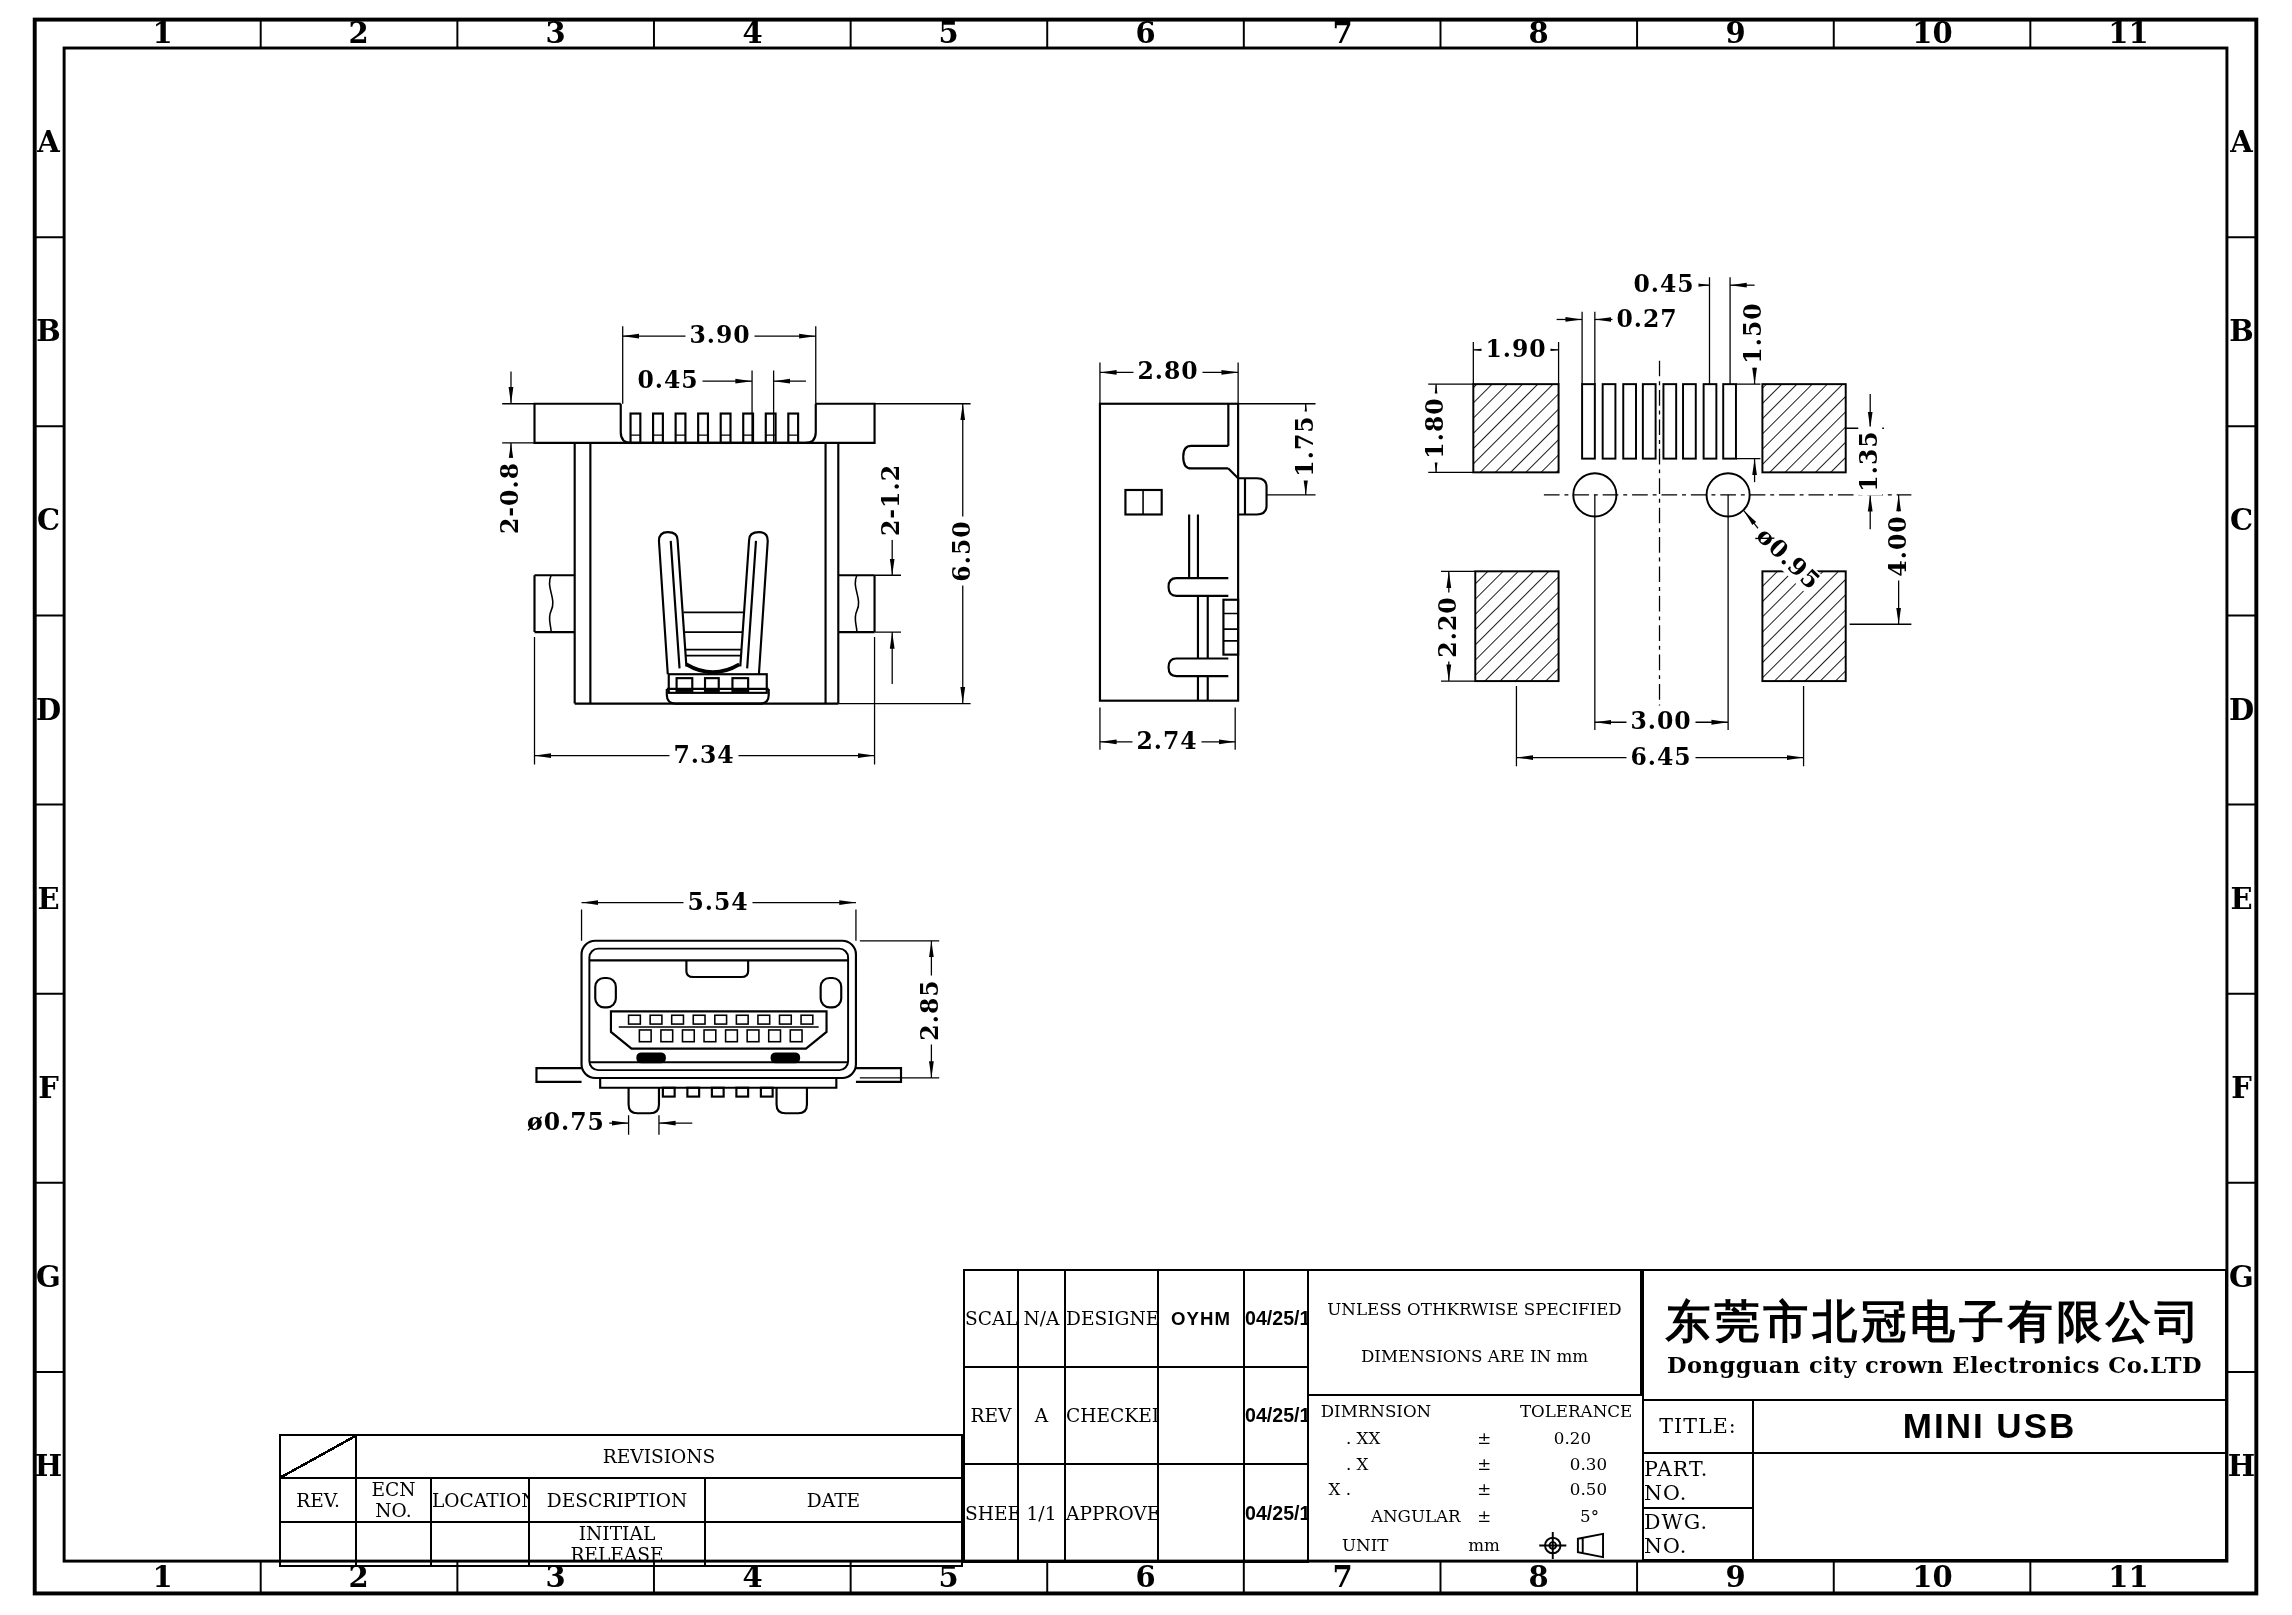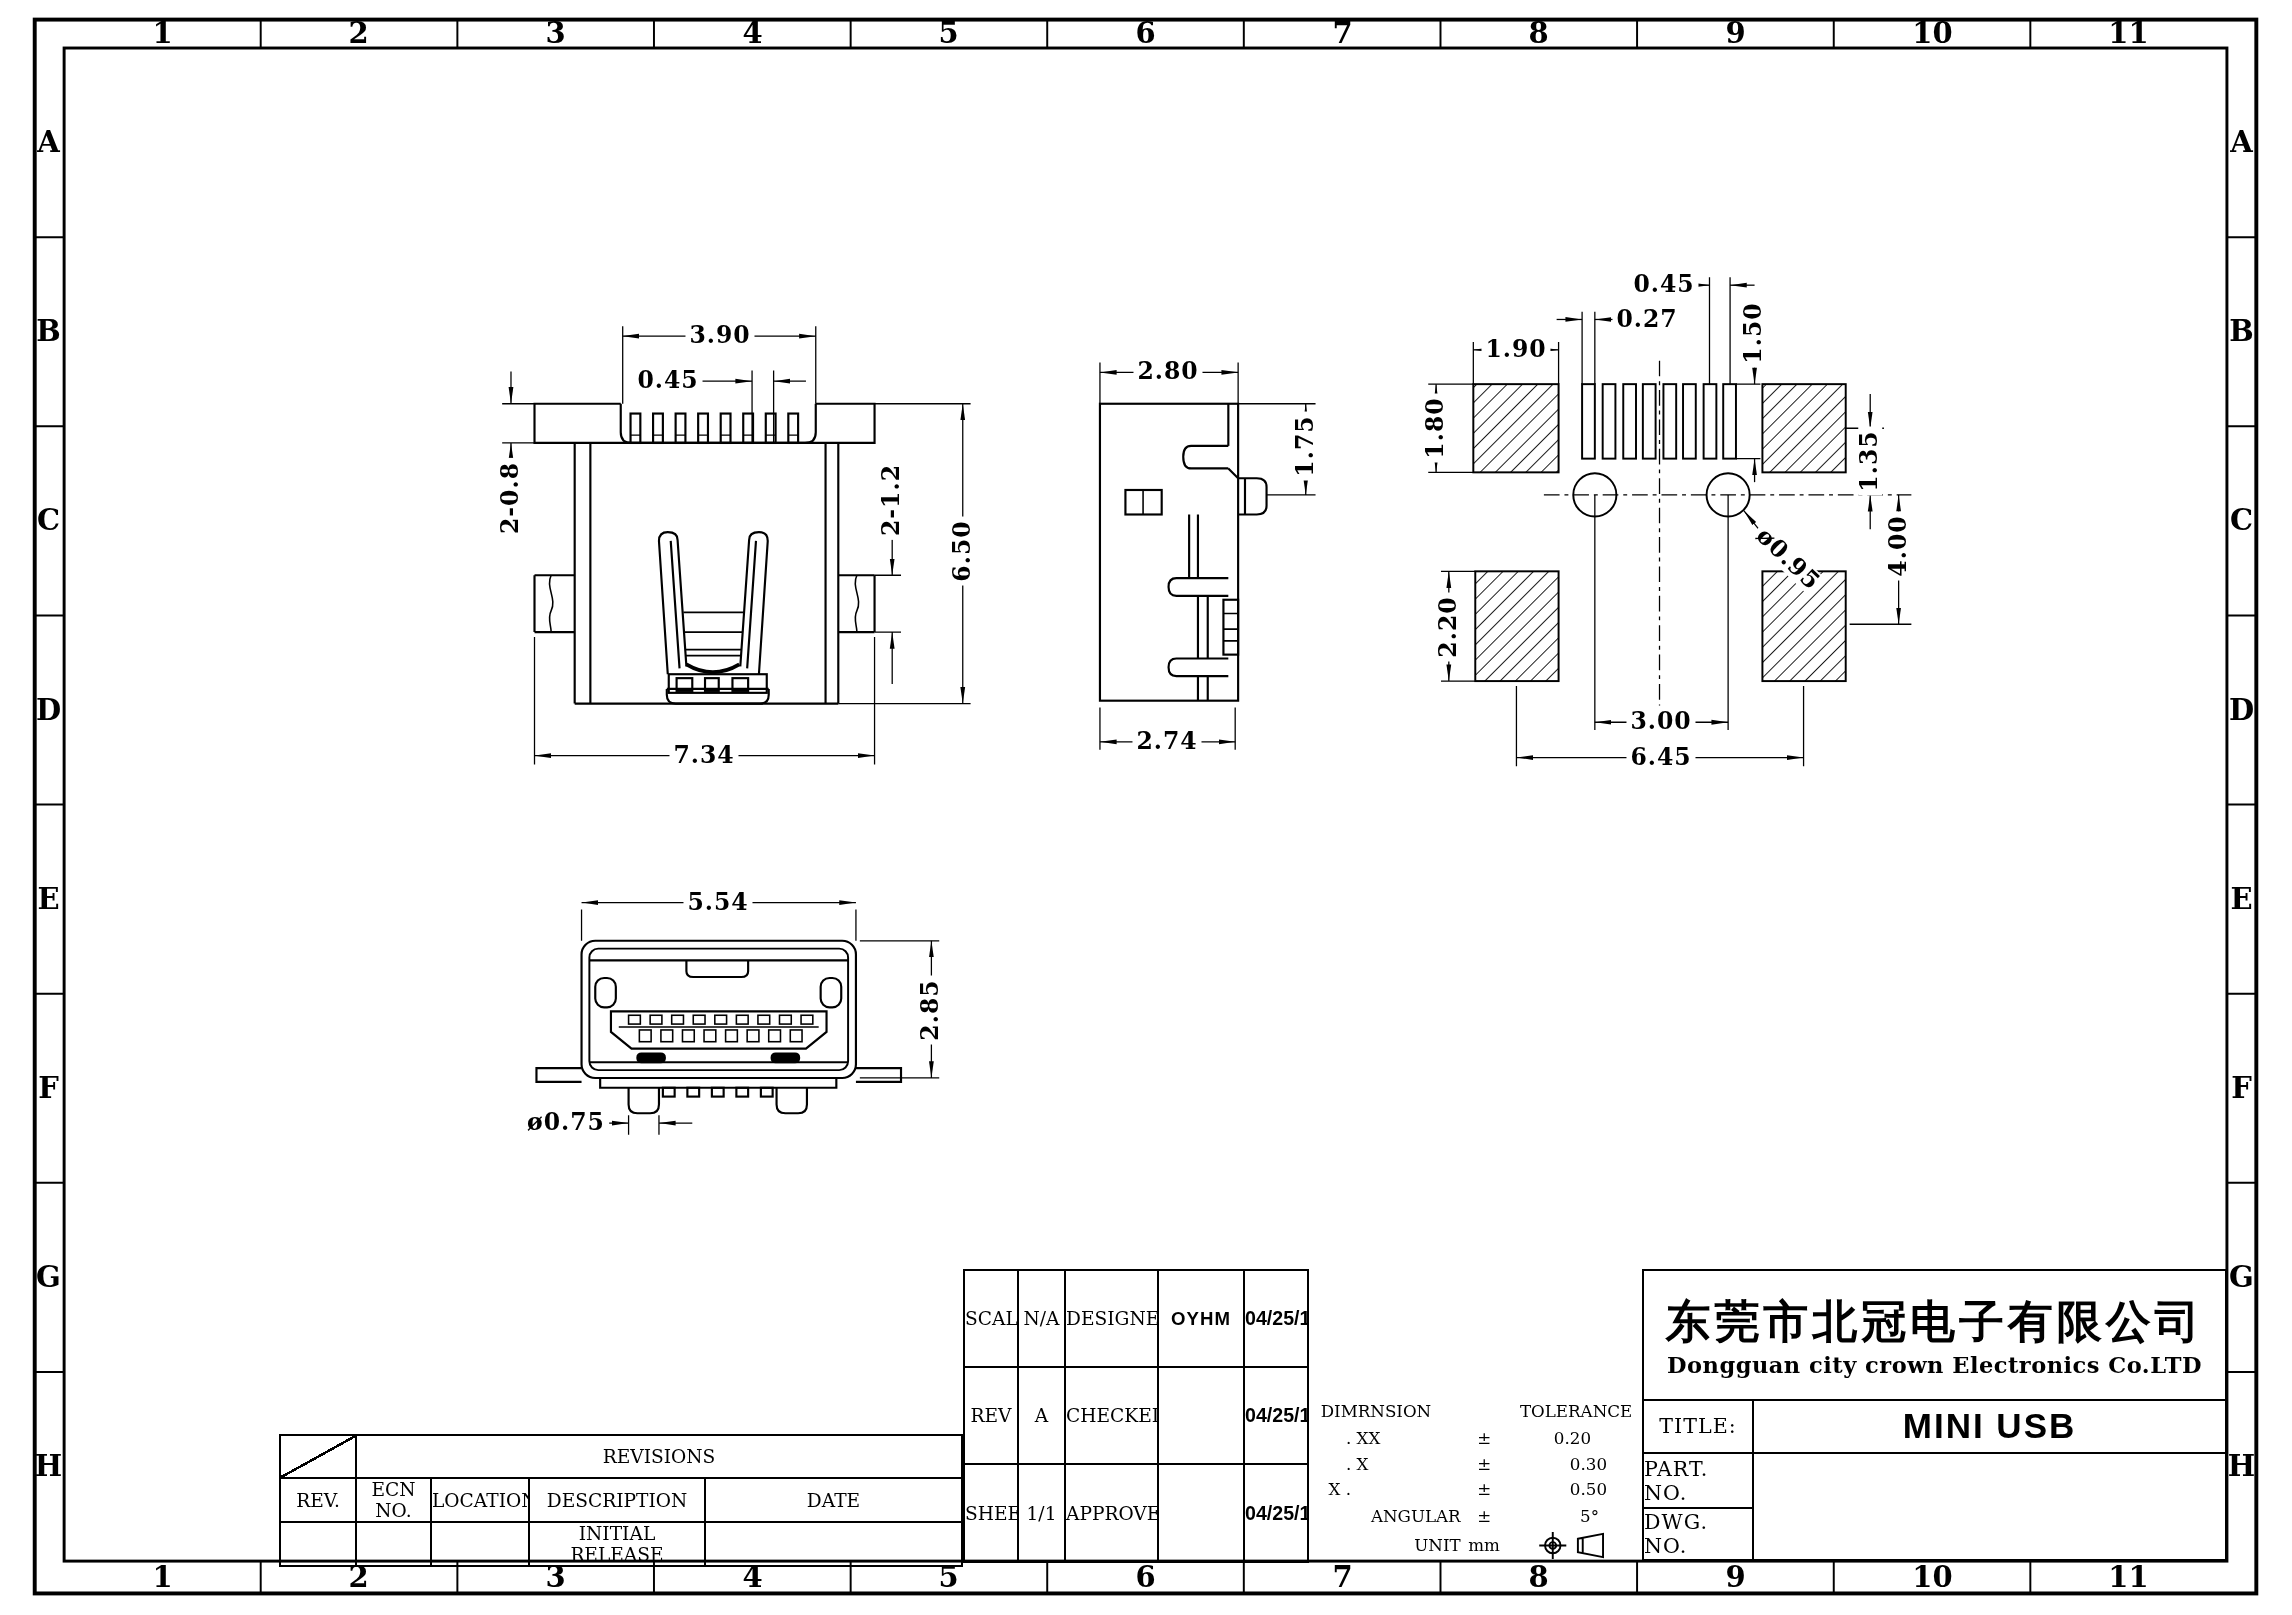--- a/index.html
+++ b/index.html
@@ -313,20 +313,24 @@
       <tr style="height:98px">
         <td>SHEET</td>
         <td>1/1</td>
         <td>APPROVE</td>
         <td class="boldval"></td>
         <td class="bolddate">04/25/11</td>
       </tr>
     </tbody>
       </table>
 
+    <div class="notebox" style="left:344px;top:0;width:335px;height:127px;box-sizing:border-box">
+      <div>UNLESS OTHKRWISE SPECIFIED</div>
+      <div>DIMENSIONS ARE IN mm</div>
+    </div>
     <table class="abs" style="left:344px;top:127px;width:335px;height:165px">
       <tbody>
           <tr class="tolrow" style="height:29px">
         <td style="width:45%;text-align:left;padding-left:13.7px">DIMRNSION</td>
         <td style="width:15%"></td>
         <td style="width:40%;text-align:right;padding-right:9.8px">TOLERANCE</td>
       </tr>
       <tr class="tolrow" style="height:25.5px">
         <td style="text-align:left;padding-left:39px">. XX</td>
         <td>±</td>
@@ -341,21 +345,21 @@
         <td style="text-align:left;padding-left:21.6px">X .</td>
         <td>±</td>
         <td style="text-align:right;padding-right:35px">0.50</td>
       </tr>
       <tr class="tolrow" style="height:27.4px">
         <td style="text-align:right;padding-left:29px">ANGULAR</td>
         <td>±</td>
         <td style="text-align:right;padding-right:43px">5°</td>
       </tr>
       <tr class="tolrow" style="height:31px">
-        <td style="text-align:right;padding-left:51px">UNIT</td>
+        <td style="text-align:left;padding-left:35px">UNIT</td>
         <td>mm</td>
         <td>
           <svg width="76" height="29" viewBox="0 0 78 30" style="vertical-align:middle">
             <g stroke="#000" fill="none" stroke-width="2">
               <circle cx="16" cy="15" r="8"></circle>
                   <circle cx="16" cy="15" r="3.5"></circle>
               <path d="M2,15 H30 M16,1 V29"></path>
               <path d="M42,8 L68,3 V27 L42,22 Z M47,7 V23"></path>
             </g>
           </svg>

